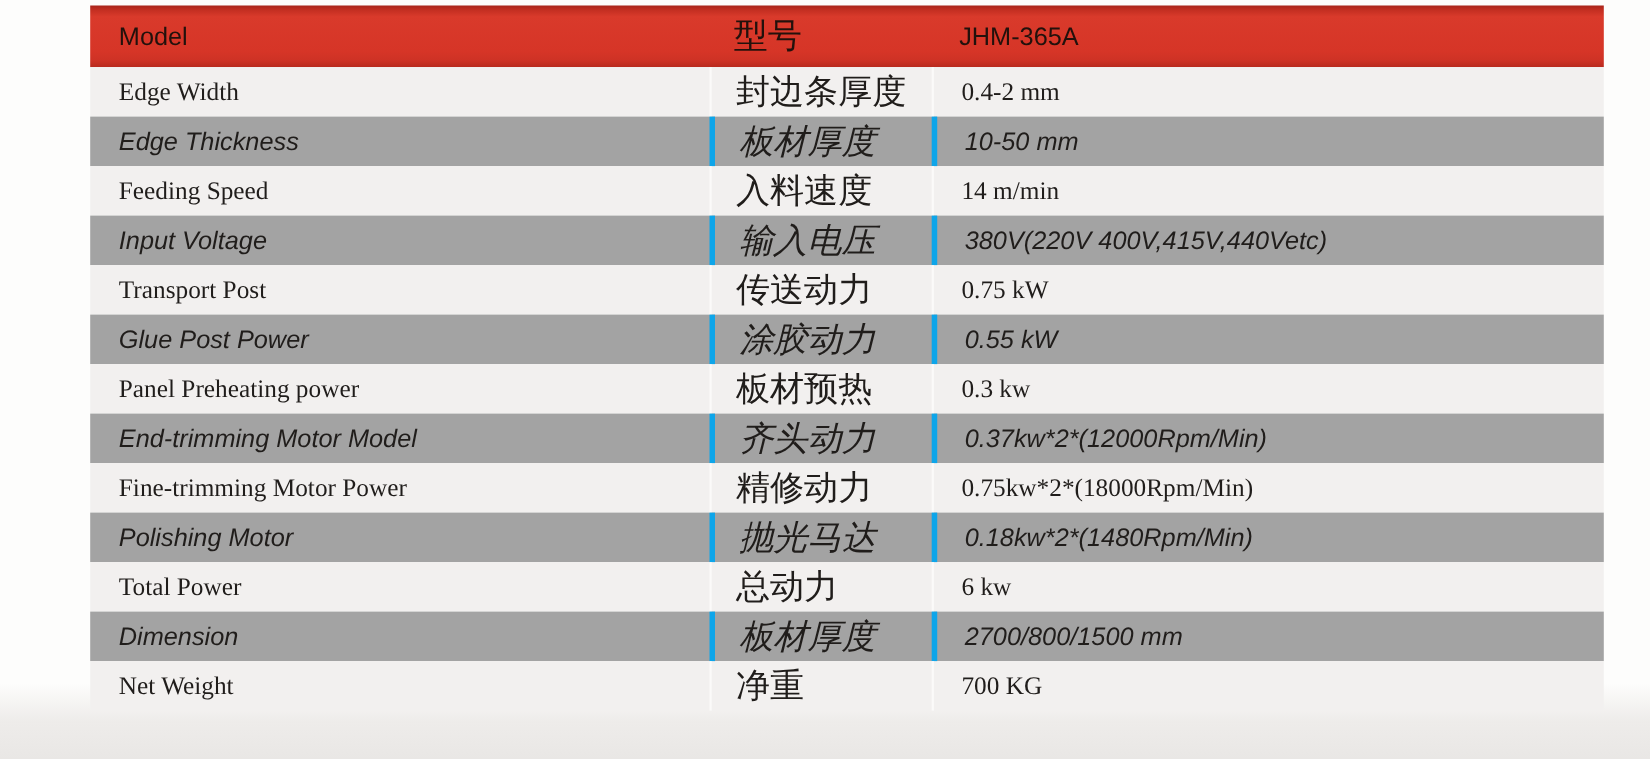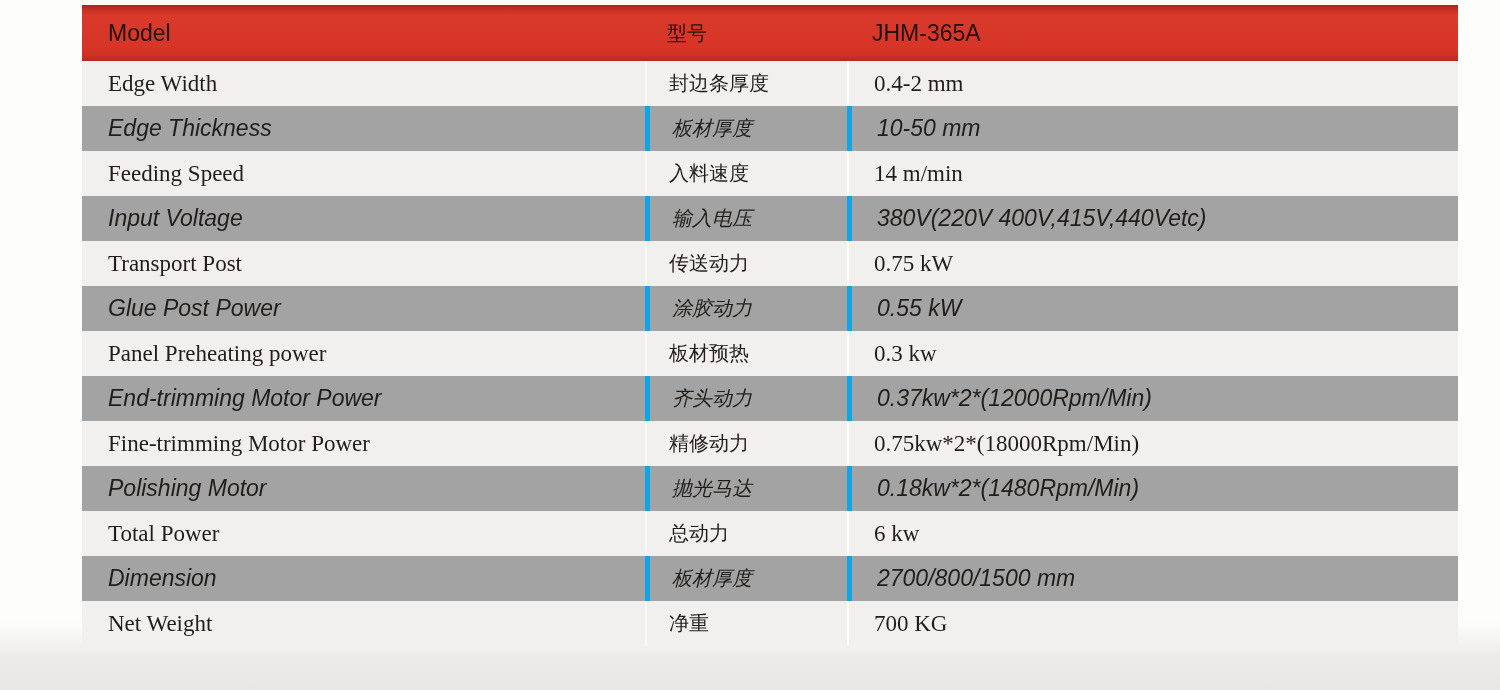--- a/index.html
+++ b/index.html
@@ -37,21 +37,21 @@
   .row.even { background: #a3a3a3; font-style: italic; }
   .cell {
     box-sizing: border-box;
     height: 100%;
     display: flex;
     align-items: center;
     white-space: nowrap;
     overflow: hidden;
   }
   .cell-en  { width: 563px; padding-left: 26px; }
-  .cell-zh  { width: 202px; padding-left: 22px; font-size: 20px; }
+  .cell-zh  { width: 202px; padding-left: 22px; font-size: 31px; }
   .cell-val { flex: 1;      padding-left: 25px; }
   
   .row.even .cell-zh, .row.even .cell-val { border-left: 5px solid #0ea5e9; }
   .row.odd  .cell-zh, .row.odd  .cell-val { border-left: 2px solid #fbfaf9; }
 </style>
 </head>
 <body>
 
 <div class="spec-table">
   <div class="row header">
@@ -96,21 +96,21 @@
     <div class="cell cell-val">0.55 kW</div>
   </div>
 
   <div class="row odd">
     <div class="cell cell-en">Panel Preheating power</div>
     <div class="cell cell-zh">板材预热</div>
     <div class="cell cell-val">0.3 kw</div>
   </div>
 
   <div class="row even">
-    <div class="cell cell-en">End-trimming Motor Power</div>
+    <div class="cell cell-en">End-trimming Motor Model</div>
     <div class="cell cell-zh">齐头动力</div>
     <div class="cell cell-val">0.37kw*2*(12000Rpm/Min)</div>
   </div>
 
   <div class="row odd">
     <div class="cell cell-en">Fine-trimming Motor Power</div>
     <div class="cell cell-zh">精修动力</div>
     <div class="cell cell-val">0.75kw*2*(18000Rpm/Min)</div>
   </div>
 

